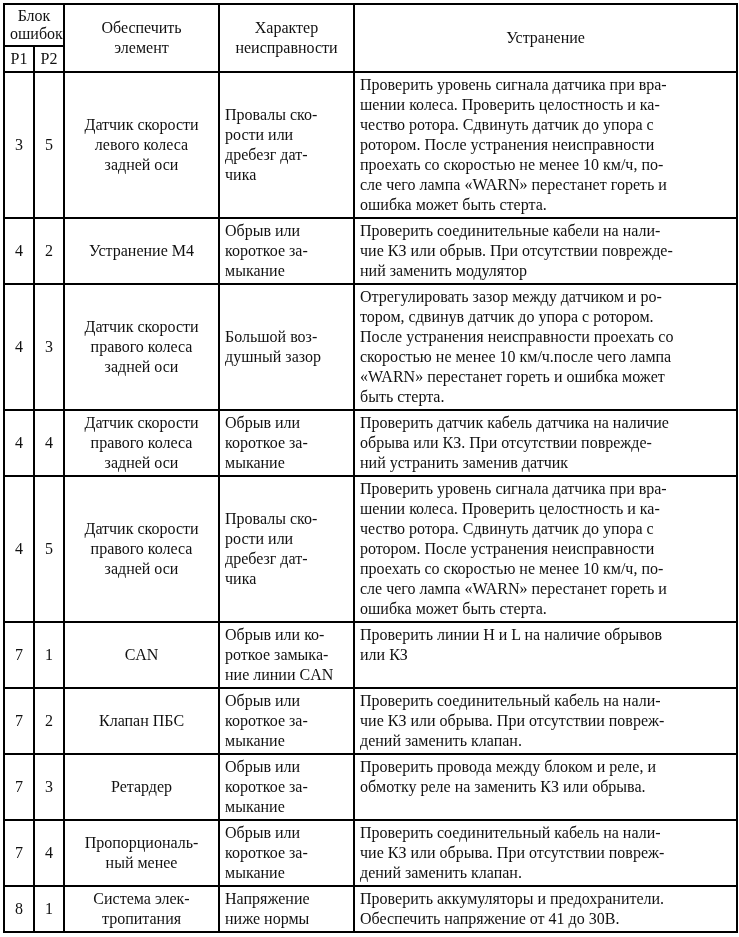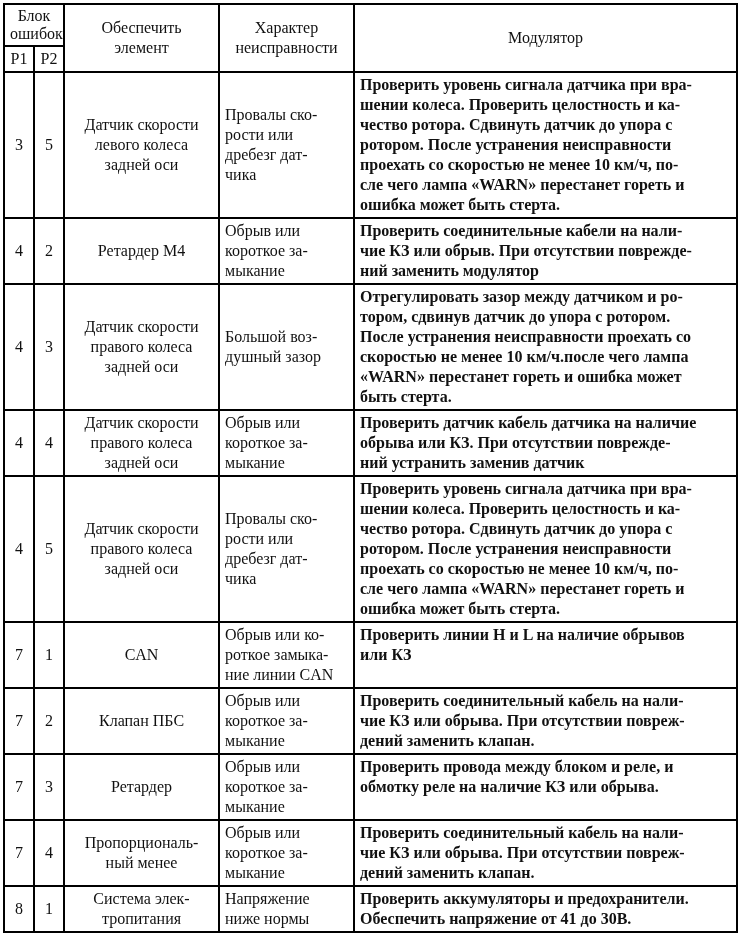--- a/index.html
+++ b/index.html
@@ -50,21 +50,20 @@
     vertical-align: middle;
   }
   td.c-character {
     text-align: left;
     vertical-align: middle;
     margin-top: 24px;
   }
   td.c-fix {
     text-align: left;
     vertical-align: top;
-    font-weight: bold;
   }
 </style>
 </head>
 <body>
 
 <div class="page">
   <table class="fault-table">
     <colgroup>
       <col style="width:30px">
       <col style="width:30px">
@@ -73,21 +72,21 @@
       <col style="width:383px">
     </colgroup>
     <thead>
       <tr>
         <th colspan="2" class="hdr-block">Блок
 ошибок</th>
         <th rowspan="2">Обеспечить
 элемент</th>
         <th rowspan="2">Характер
 неисправности</th>
-        <th rowspan="2">Модулятор</th>
+        <th rowspan="2">Устранение</th>
       </tr>
       <tr>
         <th class="hdr-p">Р1</th>
         <th class="hdr-p">Р2</th>
       </tr>
     </thead>
     <tbody id="rows-body">
   <tr>
     <td class="c-num">3</td>
     <td class="c-num">5</td>
@@ -103,21 +102,21 @@
 чество ротора. Сдвинуть датчик до упора с
 ротором. После устранения неисправности
 проехать со скоростью не менее 10 км/ч, по-
 сле чего лампа «WARN» перестанет гореть и
 ошибка может быть стерта.</td>
   </tr>
 
   <tr>
     <td class="c-num">4</td>
     <td class="c-num">2</td>
-    <td class="c-element">Ретардер М4</td>
+    <td class="c-element">Устранение М4</td>
     <td class="c-character">Обрыв или
 короткое за-
 мыкание</td>
     <td class="c-fix">Проверить соединительные кабели на нали-
 чие КЗ или обрыв. При отсутствии поврежде-
 ний заменить модулятор</td>
   </tr>
 
   <tr>
     <td class="c-num">4</td>
@@ -192,21 +191,21 @@
   </tr>
 
   <tr>
     <td class="c-num">7</td>
     <td class="c-num">3</td>
     <td class="c-element">Ретардер</td>
     <td class="c-character">Обрыв или
 короткое за-
 мыкание</td>
     <td class="c-fix">Проверить провода между блоком и реле, и
-обмотку реле на наличие КЗ или обрыва.</td>
+обмотку реле на заменить КЗ или обрыва.</td>
   </tr>
 
   <tr>
     <td class="c-num">7</td>
     <td class="c-num">4</td>
     <td class="c-element">Пропорциональ-
 ный менее</td>
     <td class="c-character">Обрыв или
 короткое за-
 мыкание</td>

